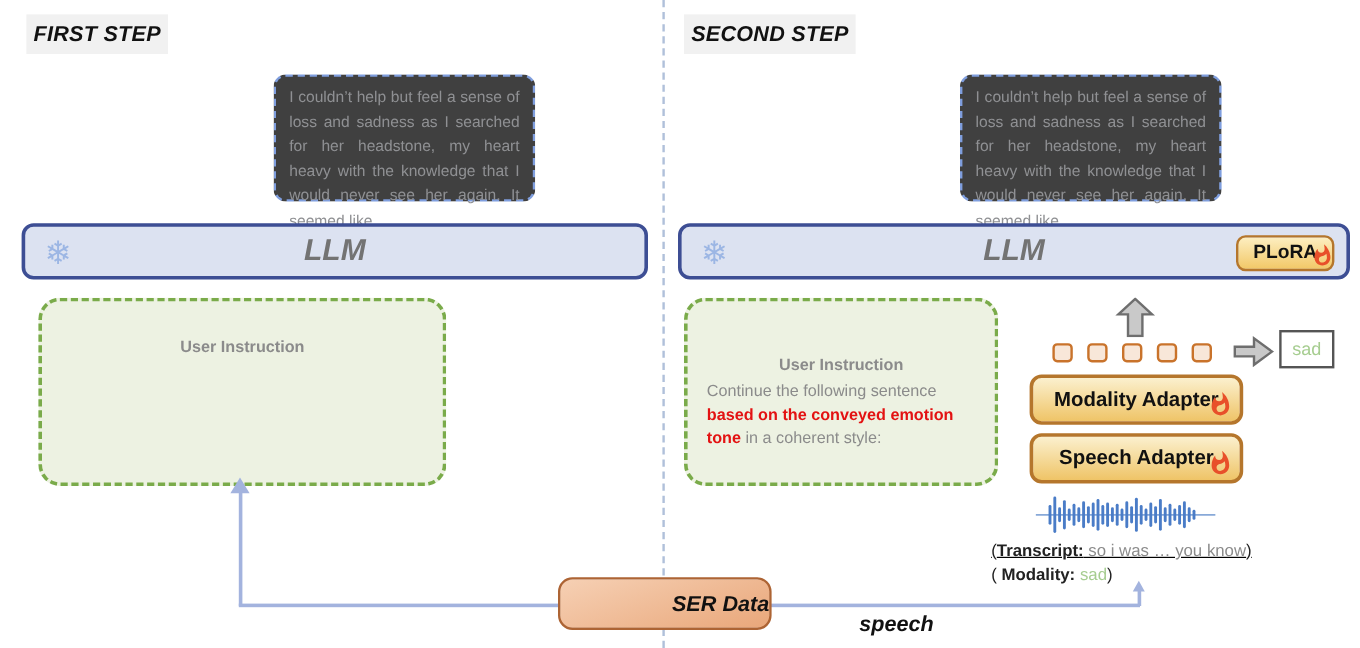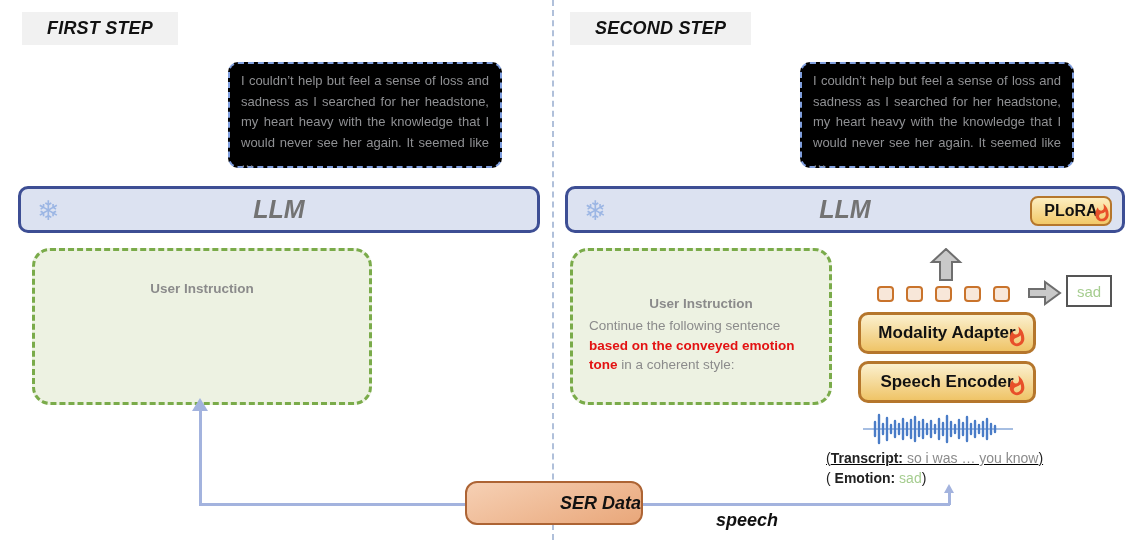--- a/index.html
+++ b/index.html
@@ -4,26 +4,26 @@
 <style>
   * { margin:0; padding:0; box-sizing:border-box; }
   body { background:#fff; font-family:"Liberation Sans", sans-serif; }
   #canvas { position:relative; width:1133px; height:540px; background:#fff; overflow:hidden; }
 
   .divider { position:absolute; left:552px; top:0; height:540px; width:0;
              border-left:2px dashed #b0c0da; }
 
   .step-label { position:absolute; background:#f1f1f1; color:#111;
                 font-weight:bold; font-style:italic; font-size:18px;
-                padding:6px 25px; letter-spacing:.2px; }
+                padding:6px 6px; letter-spacing:.2px; }
   .step-first  { left:22px;  top:12px; }
   .step-second { left:570px; top:12px; }
 
-  .bubble { position:absolute; width:274px; height:106px;
-            background:#000000; border:2px dashed #7f9ede; border-radius:10px;
+  .bubble { position:absolute; width:218px; height:106px;
+            background:#404040; border:2px dashed #7f9ede; border-radius:10px;
             color:#8f9093; font-size:13px; line-height:1.58; text-align:justify;
             padding:7px 11px; }
   .bubble-left  { left:228px; top:62px; }
   .bubble-right { left:800px; top:62px; }
 
   .llm-box { position:absolute; height:47px; background:#dce2f1;
              border:3px solid #3d4e94; border-radius:10px;
              display:flex; align-items:center; justify-content:center; }
   .llm-left  { left:18px;  top:186px; width:522px; }
   .llm-right { left:565px; top:186px; width:560px; }
@@ -148,21 +148,21 @@
 
   <div class="sad-box">sad</div>
 
   <div class="orange-box adapter">
     <span>Modality Adapter</span>
     <svg class="flame" width="22" height="22" viewBox="0 0 24 24">
       <path fill="#e8502a" d="M13.5.67s.74 2.65.74 4.8c0 2.06-1.35 3.73-3.41 3.73-2.07 0-3.63-1.67-3.63-3.73l.03-.36C5.21 7.51 4 10.62 4 14c0 4.42 3.58 8 8 8s8-3.58 8-8C20 8.61 17.41 3.8 13.5.67zM11.71 19c-1.78 0-3.22-1.4-3.22-3.14 0-1.62 1.05-2.76 2.81-3.12 1.77-.36 3.6-1.21 4.62-2.58.39 1.29.59 2.65.59 4.04 0 2.65-2.15 4.8-4.8 4.8z"></path>
     </svg>
   </div>
   <div class="orange-box encoder">
-    <span>Speech Encoder</span>
+    <span>Speech Adapter</span>
     <svg class="flame" width="22" height="22" viewBox="0 0 24 24">
       <path fill="#e8502a" d="M13.5.67s.74 2.65.74 4.8c0 2.06-1.35 3.73-3.41 3.73-2.07 0-3.63-1.67-3.63-3.73l.03-.36C5.21 7.51 4 10.62 4 14c0 4.42 3.58 8 8 8s8-3.58 8-8C20 8.61 17.41 3.8 13.5.67zM11.71 19c-1.78 0-3.22-1.4-3.22-3.14 0-1.62 1.05-2.76 2.81-3.12 1.77-.36 3.6-1.21 4.62-2.58.39 1.29.59 2.65.59 4.04 0 2.65-2.15 4.8-4.8 4.8z"></path>
     </svg>
   </div>
 
   <svg class="abs" style="left:863px; top:411px;" width="150" height="36" viewBox="0 0 150 36">
     <line x1="0" y1="18" x2="150" y2="18" stroke="#88a9d8" stroke-width="1.5"></line>
     <g stroke="#4a7cc7" stroke-width="2.4" stroke-linecap="round">
       <line x1="12" y1="11" x2="12" y2="25"></line>
         <line x1="16" y1="4" x2="16" y2="32"></line>
@@ -192,21 +192,21 @@
         <line x1="112" y1="10" x2="112" y2="26"></line>
       <line x1="116" y1="14" x2="116" y2="22"></line>
         <line x1="120" y1="11" x2="120" y2="25"></line>
       <line x1="124" y1="8" x2="124" y2="28"></line>
         <line x1="128" y1="13" x2="128" y2="23"></line>
       <line x1="132" y1="15" x2="132" y2="21"></line>
     </g>
   </svg>
 
   <div class="caption caption-1"><span class="seg-black">(</span><span class="seg-key">Transcript:</span><span class="seg-gray"> so i was … you know</span><span class="seg-black">)</span></div>
-  <div class="caption caption-2"><span class="seg-black">( </span><span class="seg-key">Emotion:</span><span class="seg-green"> sad</span><span class="seg-black">)</span></div>
+  <div class="caption caption-2"><span class="seg-black">( </span><span class="seg-key">Modality:</span><span class="seg-green"> sad</span><span class="seg-black">)</span></div>
 
   <div class="line line-h-left"></div>
   <div class="line line-v-left"></div>
   <div class="arrowhead-up-big"></div>
   <div class="line line-h-right"></div>
   <div class="line line-v-right"></div>
   <div class="arrowhead-up-small"></div>
 
   <div class="ser-box">
     <span>SER Data</span>

